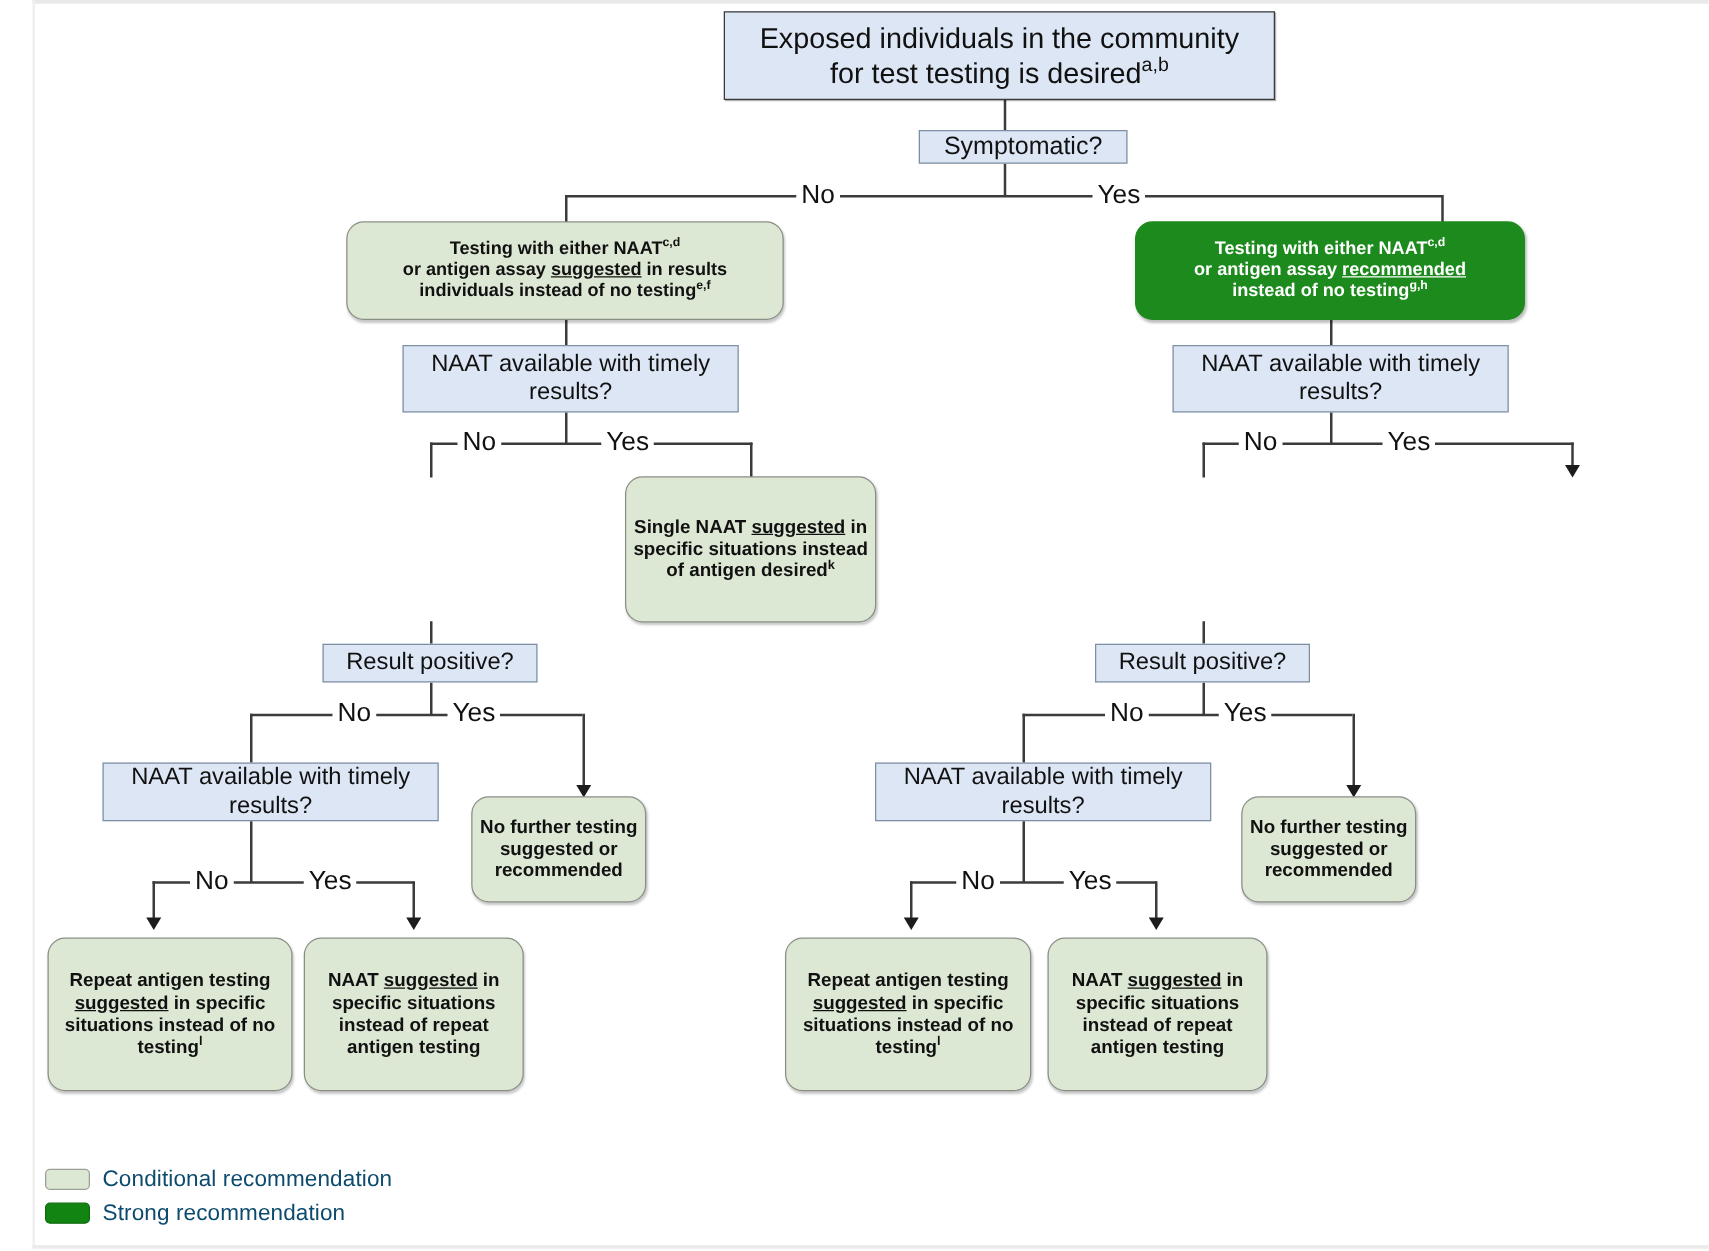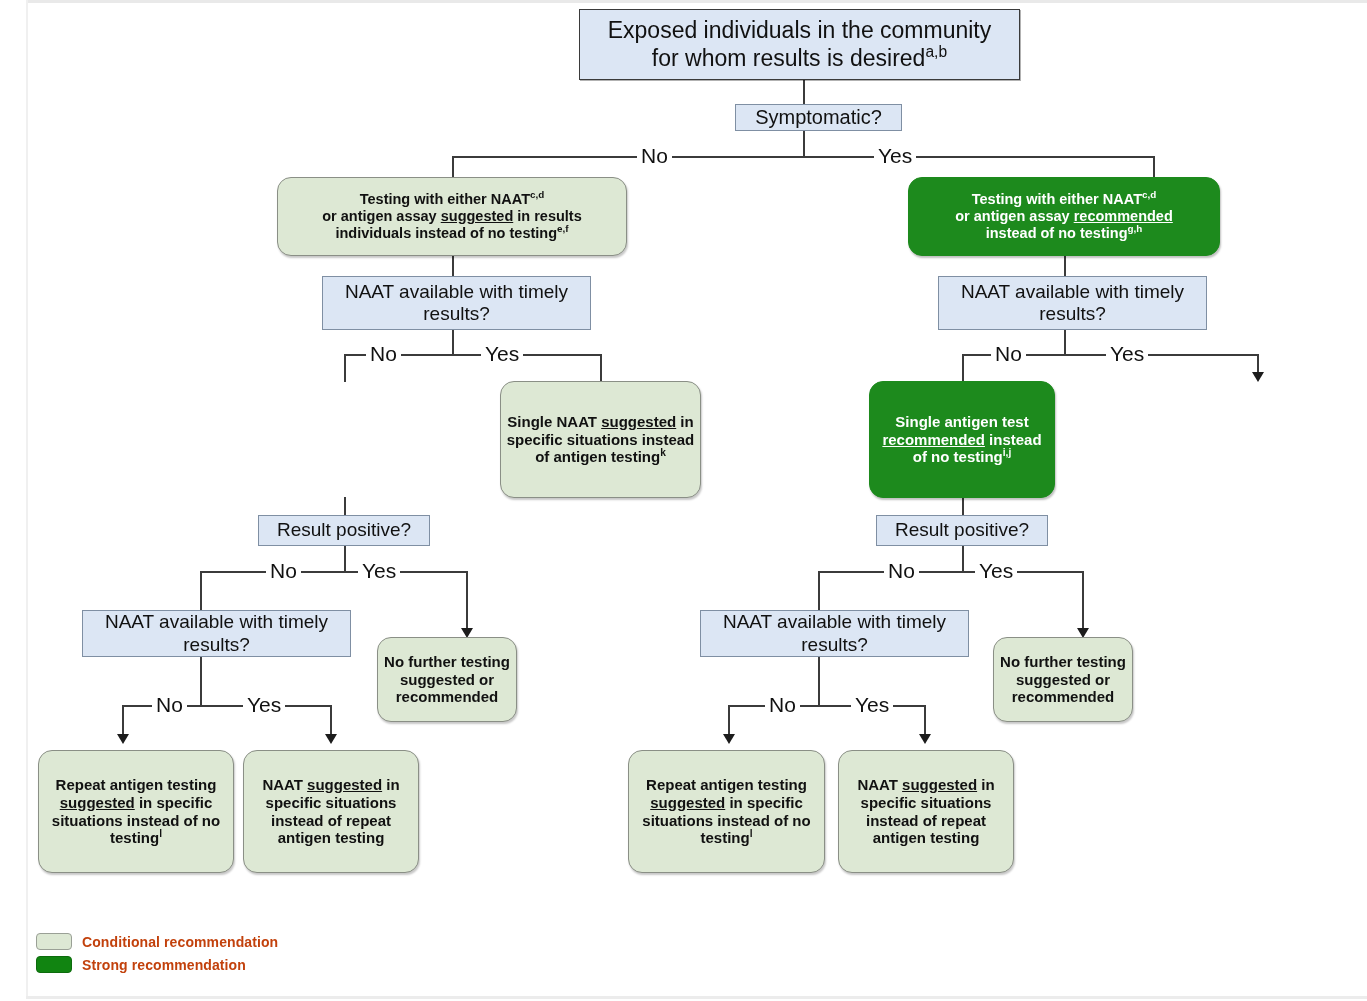--- a/index.html
+++ b/index.html
@@ -89,21 +89,21 @@
   .legend-row{display:flex;align-items:center;margin-bottom:6px;}
   .swatch{
     width:36px;height:17px;
     box-sizing:border-box;
     border-radius:4px;
     margin-right:10px;
     flex:0 0 auto;
   }
   .swatch.cond{background:#dde8d4;border:1.5px solid #9aa096;}
   .swatch.strong{background:#118411;border:1.5px solid #0d6b0d;}
-  .legend-label{font-size:14px;font-weight:bold;color:#c2410c;letter-spacing:.1px;}
+  .legend-label{font-size:18px;font-weight:normal;color:#0c4a6e;letter-spacing:.1px;}
 
   sup{font-size:.68em;vertical-align:super;line-height:0;margin-top:40px;}
 </style>
 </head>
 <body>
 
 <div id="canvas">
 
   <div class="page-edge-top"></div>
   <div class="page-edge-left"></div>
@@ -176,21 +176,21 @@
 
   <div class="edgelabel" style="left:152px;top:694px;">No</div>
   <div class="edgelabel" style="left:243px;top:694px;">Yes</div>
 
   <div class="edgelabel" style="left:765px;top:694px;">No</div>
   <div class="edgelabel" style="left:851px;top:694px;">Yes</div>
 
   <div class="node blue start" style="left:579px;top:9px;width:441px;height:71px;font-size:23px;">
     <div class="txt">
       <span>Exposed individuals in the community</span><br>
-      <span>for whom results is desired</span><sup>a,b</sup>
+      <span>for test testing is desired</span><sup>a,b</sup>
     </div>
   </div>
 
   <div class="node blue" style="left:735px;top:104px;width:167px;height:27px;font-size:20px;">
     <div class="txt">Symptomatic?</div>
   </div>
 
   <div class="node lgreen" style="left:277px;top:177px;width:350px;height:79px;font-size:14.5px;">
     <div class="txt">
       <span>Testing with either NAAT</span><sup>c,d</sup><br>
@@ -217,29 +217,24 @@
   <div class="node blue" style="left:938px;top:276px;width:269px;height:54px;font-size:19px;">
     <div class="txt">
       <span>NAAT available with timely</span><br>
       <span>results?</span>
     </div>
   </div>
 
 
   <div class="node lgreen" style="left:500px;top:381px;width:201px;height:117px;font-size:15px;">
     <div class="txt">
-      <span>Single NAAT </span><u>suggested</u><span> in specific situations instead of antigen testing</span><sup>k</sup>
-    </div>
-  </div>
-
-  <div class="node dgreen" style="left:869px;top:381px;width:186px;height:117px;font-size:15px;">
-    <div class="txt">
-      <span>Single antigen test </span><u>recommended</u><span> instead of no testing</span><sup>i,j</sup>
-    </div>
-  </div>
+      <span>Single NAAT </span><u>suggested</u><span> in specific situations instead of antigen desired</span><sup>k</sup>
+    </div>
+  </div>
+
 
 
   <div class="node blue" style="left:258px;top:515px;width:172px;height:31px;font-size:19px;">
     <div class="txt">Result positive?</div>
   </div>
 
   <div class="node blue" style="left:876px;top:515px;width:172px;height:31px;font-size:19px;">
     <div class="txt">Result positive?</div>
   </div>
 

